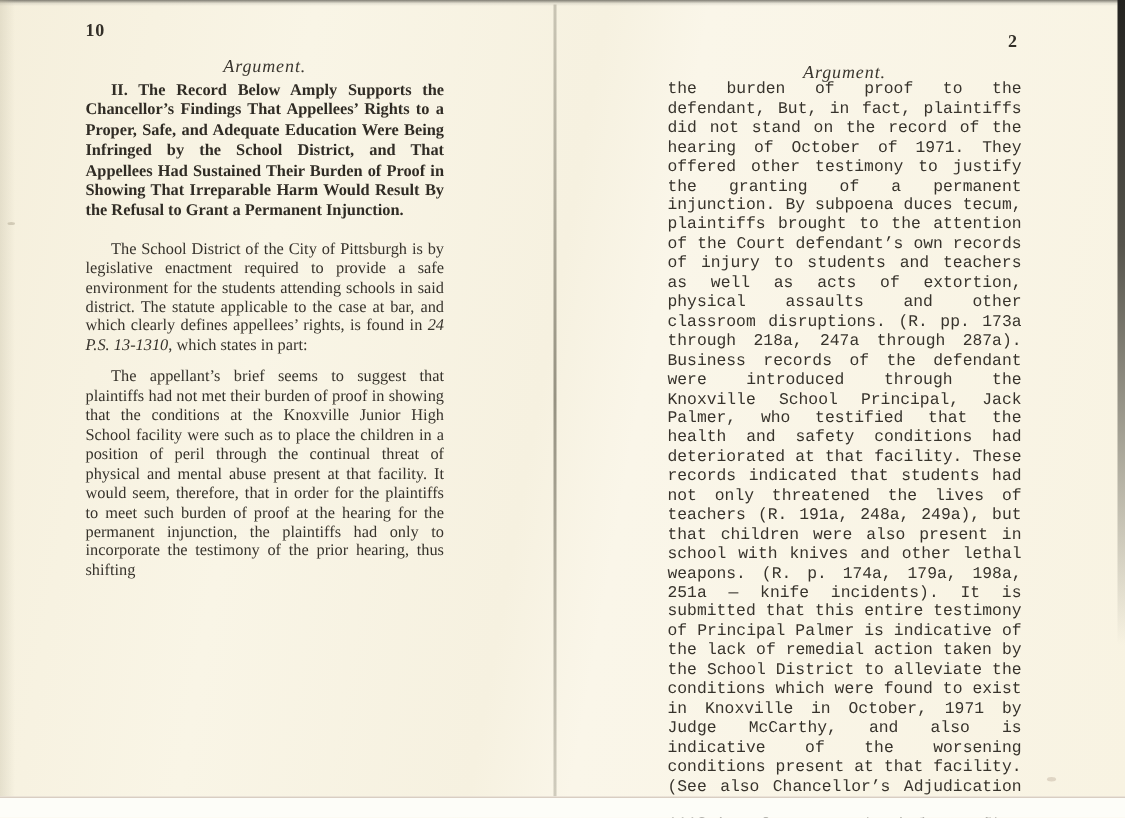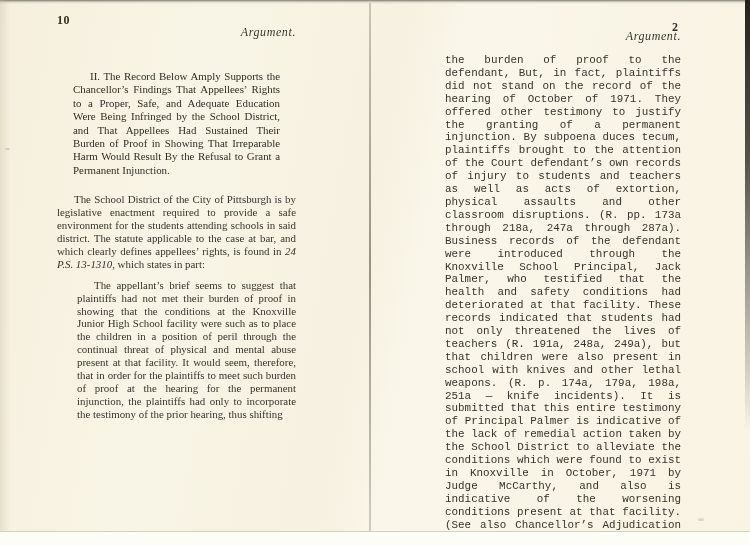--- a/index.html
+++ b/index.html
@@ -23,53 +23,53 @@
     position: absolute;
     font-size: 12px; font-weight: 700; letter-spacing: .5px;
     color: #332f28;
   }
   .left .pageno  { left: 57px;  top: 13px; }
   .right .pageno { left: 300px; top: 20px; }
 
   .running {
     position: absolute;
     font-style: italic; font-size: 12px; letter-spacing: .6px;
-    text-align: right; color: #3a362f;
+    text-align: center; color: #3a362f; margin-top: 12px;
   }
   .left .running  { left: 57px; top: 25px; width: 239px; }
   .right .running { left: 73px; top: 29px; width: 236px; }
 
   .col { position: absolute; top: 54px; }
   .left .col  { left: 57px; width: 239px; }
   .right .col { left: 73px; width: 236px; font-family: Liberation Mono, monospace; }
 
   .heading {
-    margin: 16px;
-    font-weight: 400;
+    margin: 0;
+    font-weight: 700;
     font-size: 10.9px; line-height: 13.4px;
     text-align: justify; text-indent: 17px;
     color: #302c25;
   }
   .body {
     margin: 12px 0 0 0;
     font-size: 10.9px; line-height: 12.9px;
     text-align: justify;
     color: #37332c;
   }
   .indent { text-indent: 17px; }
   .noindent { margin: 0; text-indent: 0; }
   blockquote.quote {
     margin: 5px 0 0 0;
     padding-left: 16px; text-indent: -10px;
     font-size: 10.9px; line-height: 12.9px;
     text-align: justify;
     color: #37332c;
   }
   .cite { font-style: italic; }
-  .cont { margin-top: 8px; margin-left: 20px; }
+  .cont { margin-top: 8px; }
 
   
   .top-edge {
     position: absolute; top: 0; left: 0; right: 0; height: 4px;
     background: linear-gradient(to bottom, rgba(88,86,78,.75), rgba(160,158,148,.25) 55%, rgba(0,0,0,0));
   }
   .gutter-line {
     position: absolute; left: 369px; top: 3px; width: 2px; height: 528px;
     background: linear-gradient(to bottom, rgba(146,142,126,.45), rgba(118,114,98,.75) 50%, rgba(146,142,126,.4));
   }

